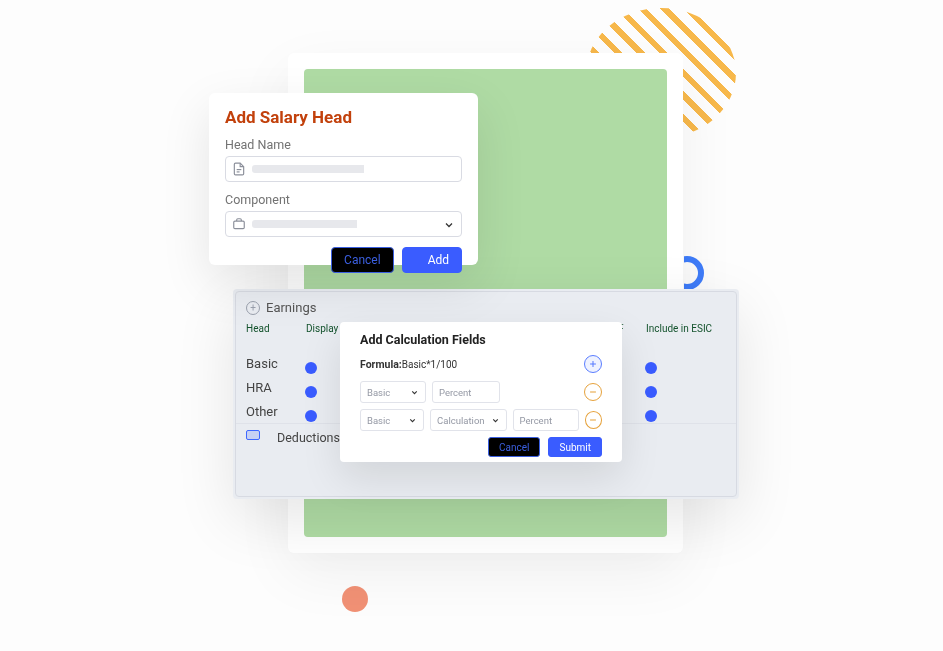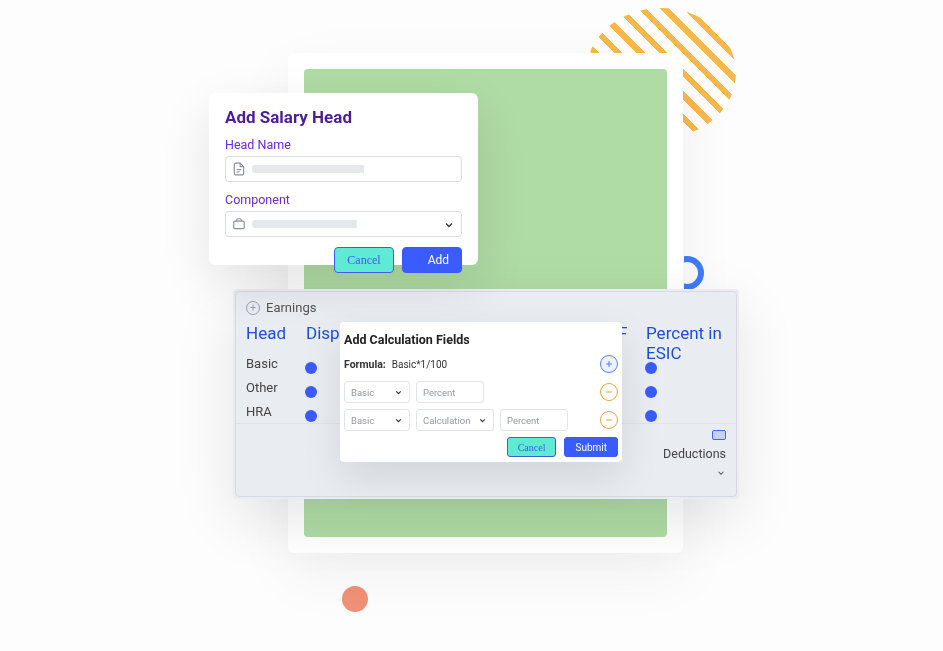--- a/index.html
+++ b/index.html
@@ -35,40 +35,40 @@
     background:#afdba4; border-radius:4px;
   }
 
   
   .card-salary {
     position:absolute; top:93px; left:209px; width:269px; height:172px;
     background:#fff; border-radius:6px; padding:14px 16px;
     box-shadow: 0 18px 50px rgba(0,0,0,.10);
     z-index:3;
   }
-  .card-salary h2 { font-size:17px; font-weight:700; color:#4c1d95; margin-bottom:10px;}
-  .card-salary label { font-size:12.5px; color:#6d28d9; display:block; margin-bottom:4px;}
+  .card-salary h2 { font-size:17px; font-weight:700; color:#c2410c; margin-bottom:10px;}
+  .card-salary label { font-size:12.5px; color:#737373; display:block; margin-bottom:4px;}
   .input-wrap {
     border:1px solid #d9dbe3; border-radius:4px; height:26px;
     display:flex; align-items:center; padding:0 6px; margin-bottom:10px;
     background:#fff;
   }
   .input-wrap svg { flex:0 0 auto; }
   .input-wrap .ph {
     flex:1; height:8px; margin-left:6px;
     background: linear-gradient(90deg,#e7e8ec 0 55%, transparent 55%);
     border-radius:3px;
   }
   .input-wrap .chev { margin-left:auto; }
   .card-salary .actions { display:flex; justify-content:flex-end; gap:8px; margin-top:2px;}
   .btn {
     font-size:12px; height:26px; padding:0 12px; border-radius:4px; cursor:pointer;
     display:inline-flex; align-items:center;
   }
-  .btn-outline { background:#5eead4; color:#3b5fe0; border:1px solid #3b5fe0;font-family:Liberation Serif, serif;}
+  .btn-outline { background:#000000; color:#3b5fe0; border:1px solid #3b5fe0;}
   .btn-primary { background:#3a5cff; color:#fff; border:1px solid #3a5cff;padding-left:25px;}
 
   
   .panel {
     position:absolute; top:289px; left:233px; width:506px; height:210px;
     background:#e9ecf1; border-radius:4px;
     box-shadow: 0 20px 60px rgba(0,0,0,.10);
     z-index:2; overflow:hidden;
     font-size:13px; color:#444;
   }
@@ -76,49 +76,48 @@
   .section-title { display:flex; align-items:center; gap:6px; padding:8px 10px; color:#555;}
   .plus-circle {
     width:14px; height:14px; border:1px solid #9aa0ad; border-radius:50%;
     display:inline-flex; align-items:center; justify-content:center;
     font-size:10px; color:#9aa0ad; line-height:1;
   }
   .grid {
     display:grid; grid-template-columns: 60px 60px 1fr 28px 80px;
     align-items:center; padding:0 10px;
   }
-  .grid.header { color:#1d4ed8; font-size:17px; height:28px; align-items:start;}
+  .grid.header { color:#14532d; font-size:10px; height:28px; align-items:start;}
   .grid.row { height:24px; }
   .toggle {
     width:22px; height:10px; background:#c9cbd4; border-radius:10px; position:relative;
   }
   .toggle::after {
     content:""; position:absolute; top:-1px; left:-1px; width:12px; height:12px;
     background:#3a5cff; border-radius:50%;
   }
   .acc-row {
-    display:flex; align-items:flex-end; gap:6px; padding:6px 10px; font-size:12.5px;
+    display:flex; align-items:flex-start; gap:17px; padding:6px 10px; font-size:12.5px;
     border-top:1px solid #dfe2e9;
-    flex-direction:column;
   }
   .acc-row .bar { width:14px; height:10px; border-radius:2px;}
   .bar.blue { background:#3f68ff33; border:1px solid #3f68ff;}
   .bar.orange { background:#f7b84b33; border:1px solid #e6a23c;}
   .bar.gray { background:#d0d2da; border:1px solid #b5b8c2;}
   .chev { display:inline-block; transform: translateY(1px); }
 
   
   .calc {
     position:absolute; top:322px; left:340px; width:282px; height:140px;
     background:#fff; border-radius:4px;
     box-shadow: 0 16px 40px rgba(0,0,0,.10);
-    z-index:4; padding:10px 4px;
+    z-index:4; padding:10px 20px;
   }
   .calc h3 { font-size:12.5px; font-weight:700; margin-bottom:8px; color:#222;}
-  .calc .formula { font-size:10px; color:#333; display:flex; align-items:center; gap:6px; margin-bottom:8px;}
+  .calc .formula { font-size:10px; color:#333; display:flex; align-items:center; margin-bottom:8px;}
   .calc .formula strong { font-weight:700; font-size:10.5px;}
   .calc .row { display:flex; align-items:center; gap:6px; margin-bottom:6px;}
   .mini {
     height:22px; border:1px solid #e1e3ea; border-radius:3px; padding:0 6px;
     display:flex; align-items:center; font-size:9.5px; color:#9498a4; gap:6px;
   }
   .mini.sel { width:66px; justify-content:space-between;}
   .mini.inp { width:68px; }
   .circle {
     width:18px; height:18px; border-radius:50%; display:flex; align-items:center; justify-content:center;
@@ -177,39 +176,39 @@
     <div class="section-title">
       <span class="plus-circle">+</span>
       <span>Earnings</span>
     </div>
 
     <div class="grid header">
       <div>Head</div>
       <div>Display</div>
       <div></div>
       <div>F</div>
-      <div>Percent in ESIC</div>
+      <div>Include in ESIC</div>
     </div>
 
     <div class="grid row">
       <div>Basic</div>
       <div><span class="toggle"></span></div>
       <div></div>
       <div></div>
       <div><span class="toggle"></span></div>
     </div>
     <div class="grid row">
+      <div>HRA</div>
+      <div><span class="toggle"></span></div>
+      <div></div>
+      <div></div>
+      <div><span class="toggle"></span></div>
+    </div>
+    <div class="grid row">
       <div>Other</div>
-      <div><span class="toggle"></span></div>
-      <div></div>
-      <div></div>
-      <div><span class="toggle"></span></div>
-    </div>
-    <div class="grid row">
-      <div>HRA</div>
       <div><span class="toggle"></span></div>
       <div></div>
       <div></div>
       <div><span class="toggle"></span></div>
     </div>
 
     <div class="acc-row">
       <span class="bar blue"></span>
       <span>Deductions</span>
       <svg class="chev" width="10" height="10" viewBox="0 0 24 24" fill="none" stroke="#555" stroke-width="2.5">

